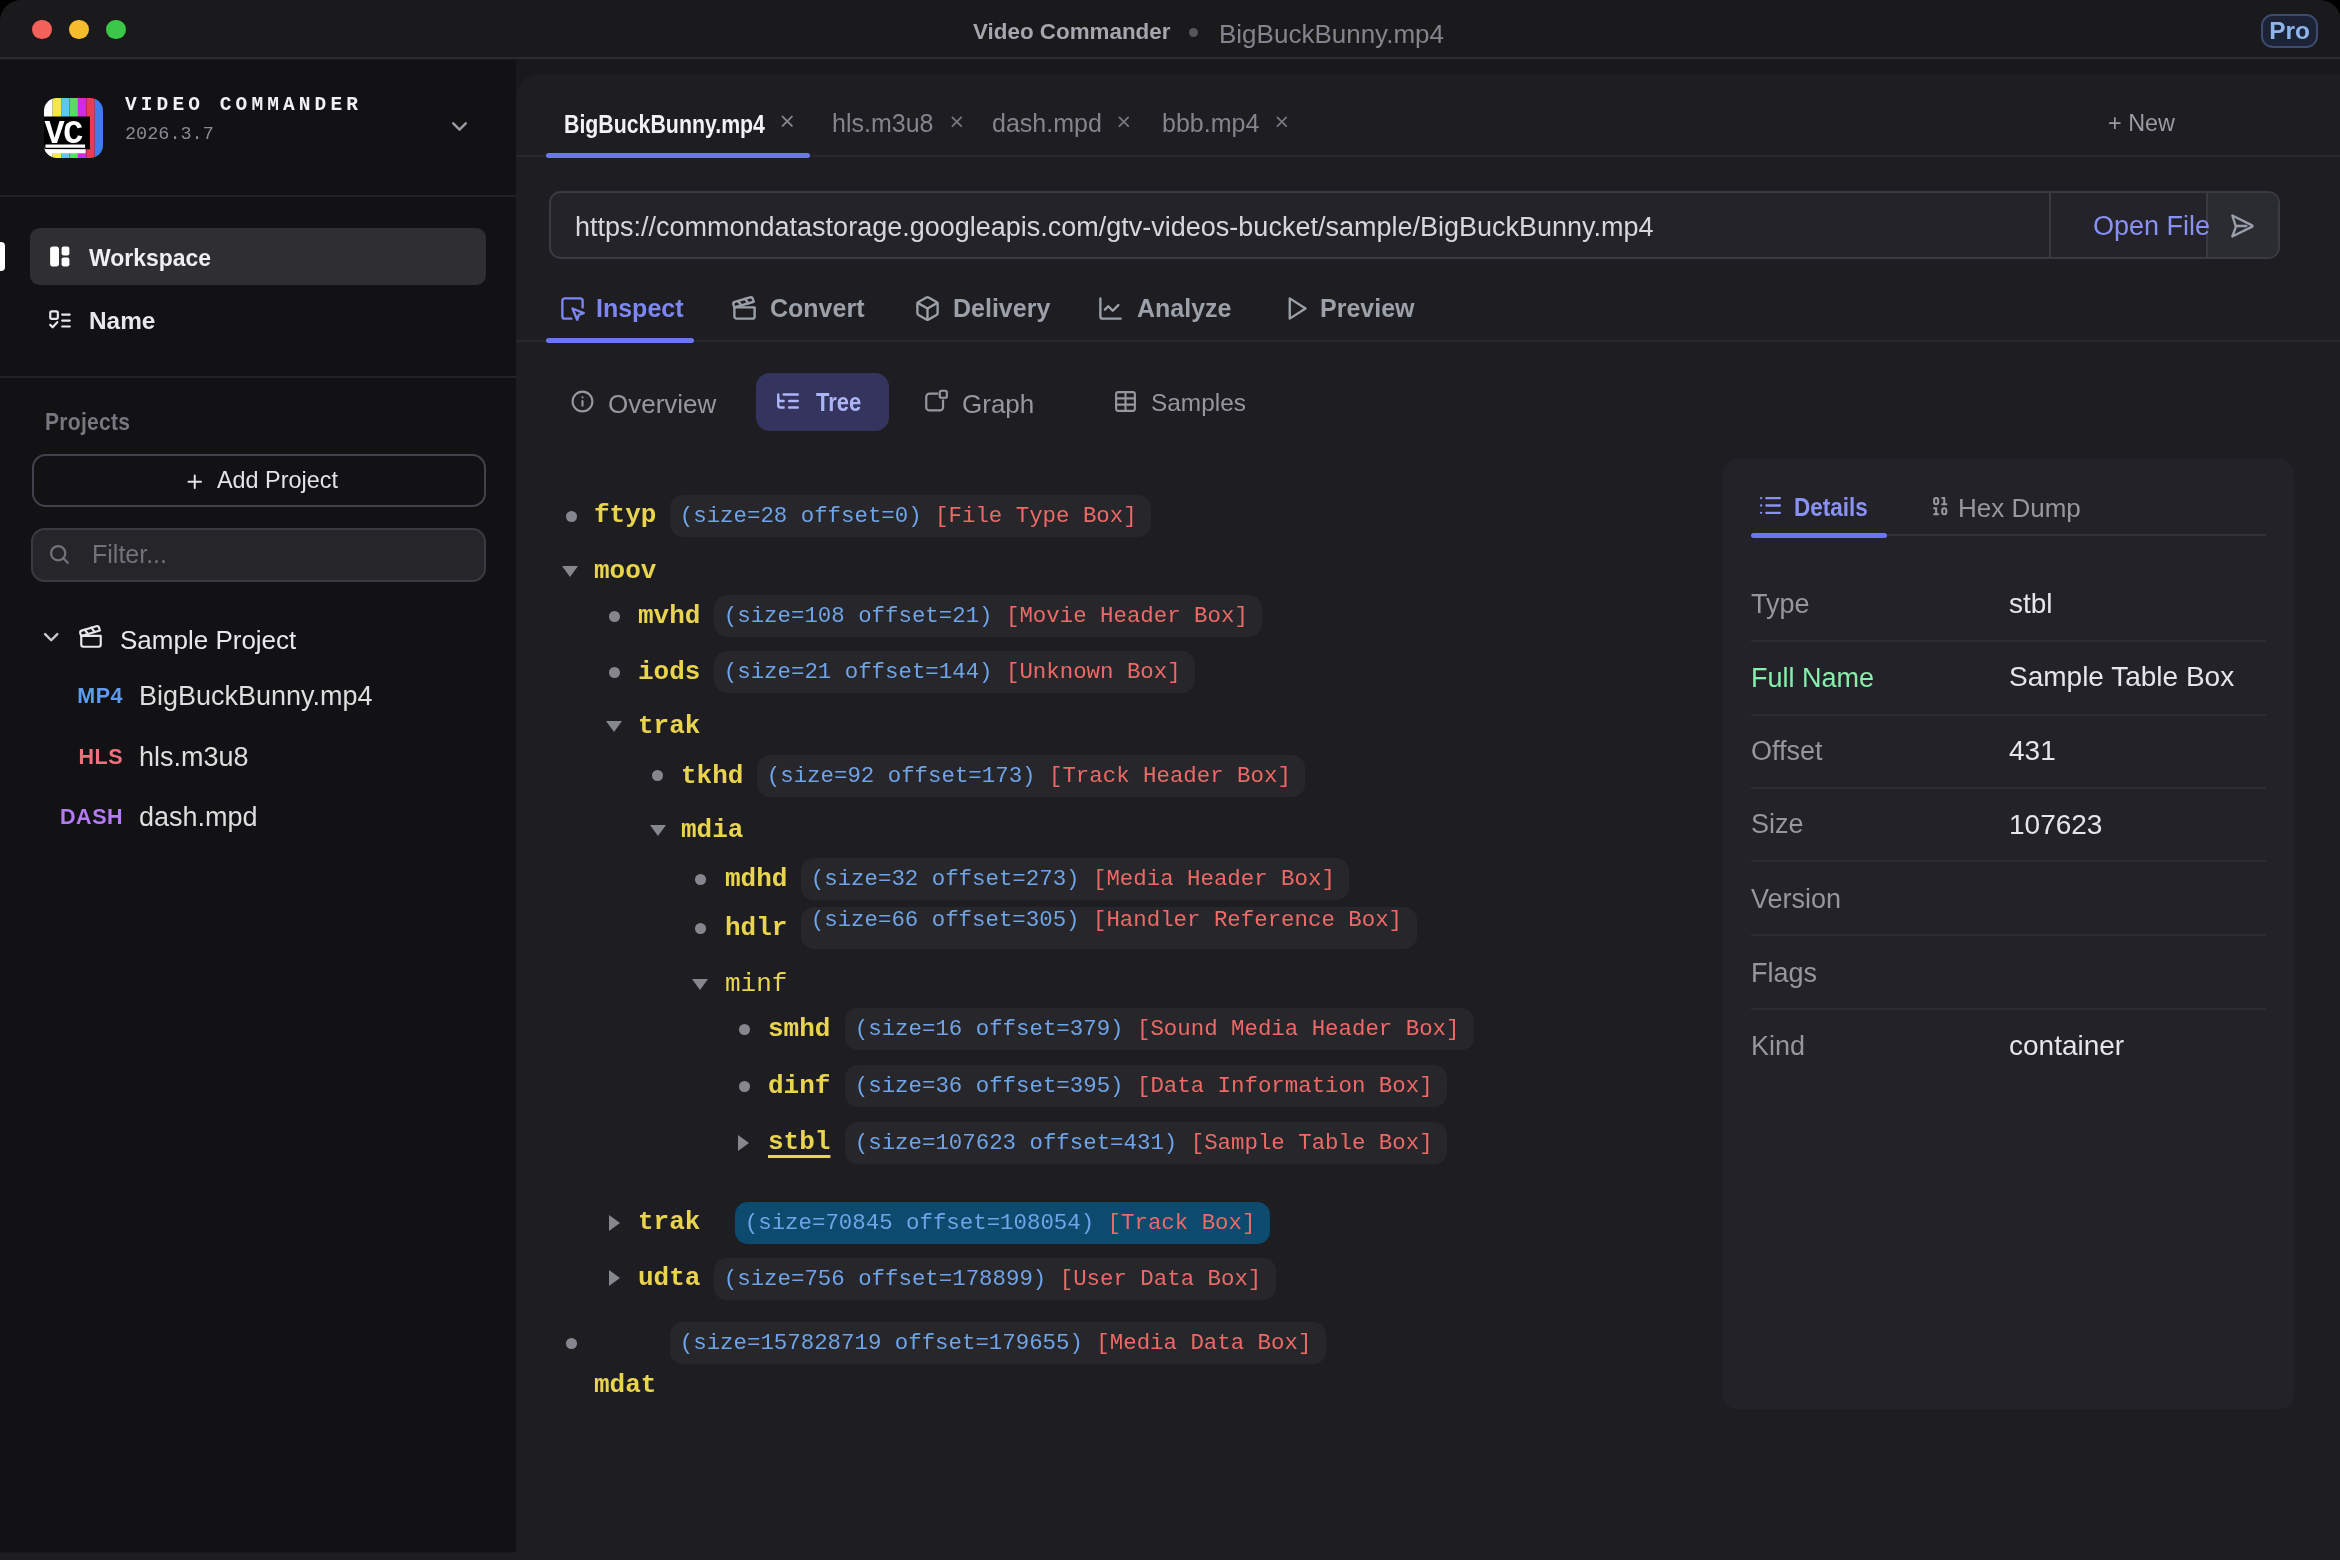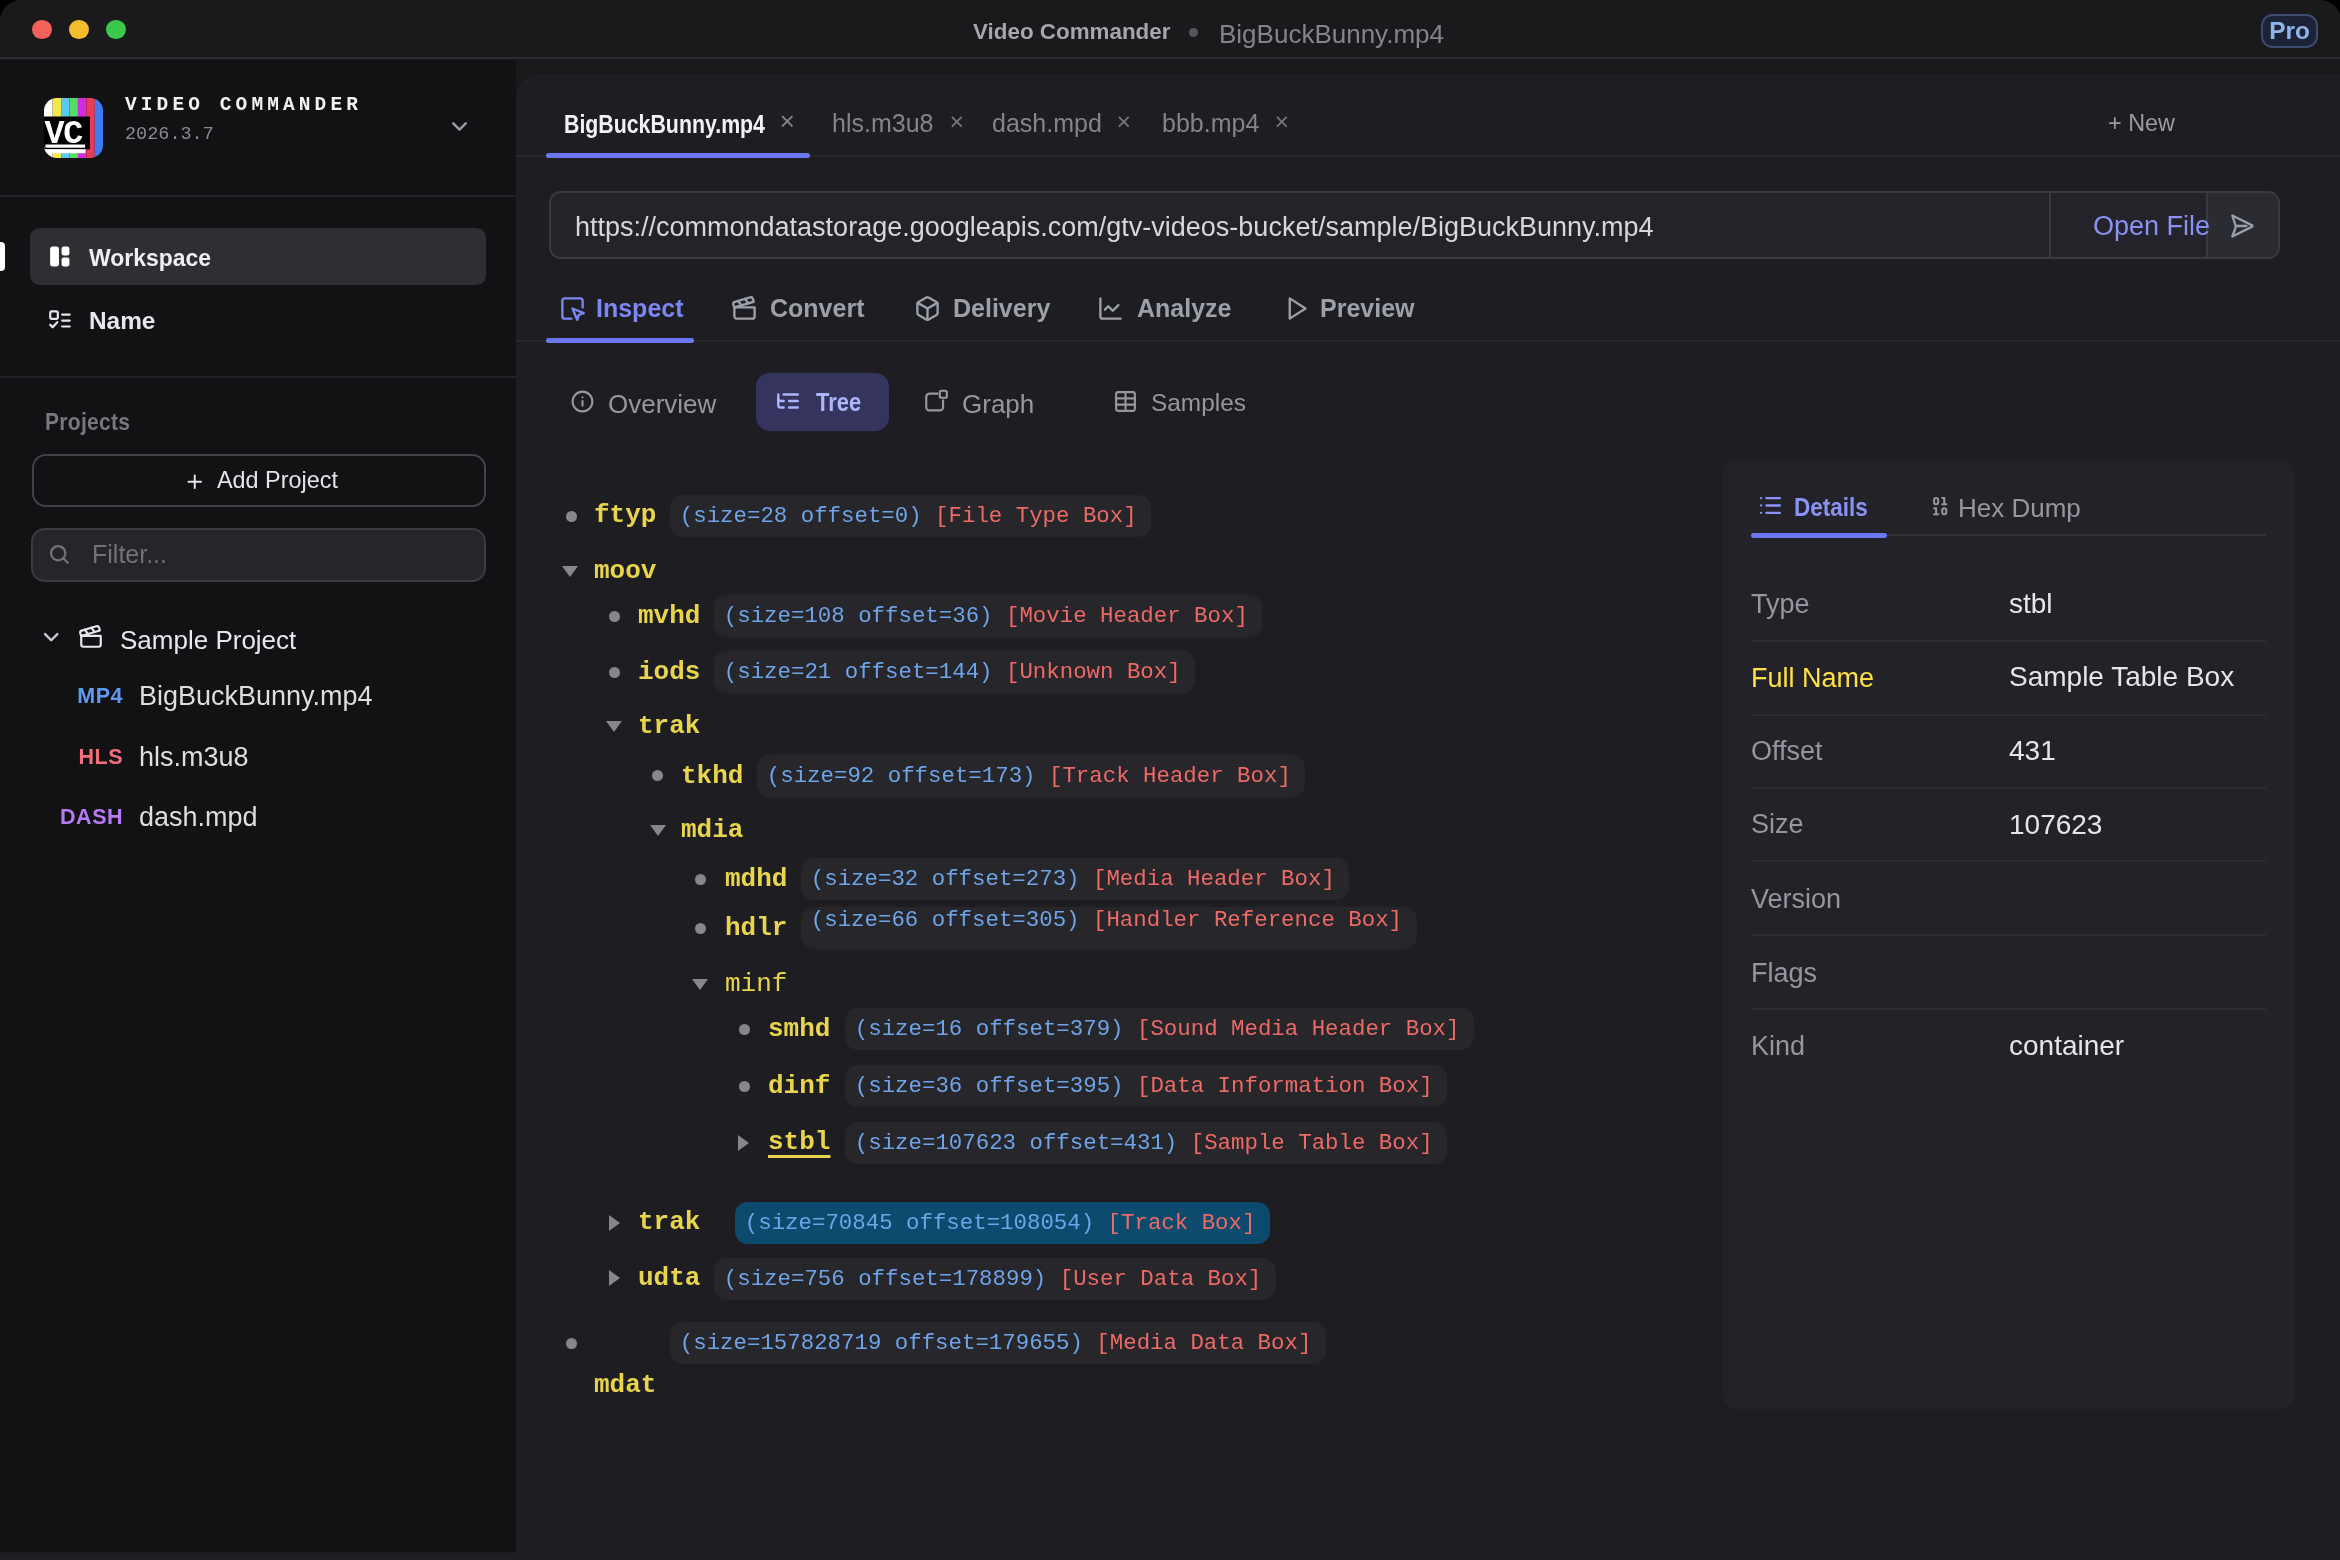--- a/index.html
+++ b/index.html
@@ -180,21 +180,21 @@
 <div class="abs mono" style="left:594px;top:500px;font-size:26px;font-weight:700;color:#e9d44e;">ftyp</div>
 <div class="abs" style="left:670px;top:495px;height:42px;background:#26262b;border-radius:12.7px;padding:0 14.6px 0 9.8px;display:flex;align-items:center">
       <span class="mono" style="font-size:22.4px;color:#6fa4e9;white-space:pre">(size=28 offset=0) </span>
       <span class="mono" style="font-size:22.4px;color:#ed6a66">[File Type Box]</span>
     </div>
 <div class="abs" style="left:562px;top:566px;width:0;height:0;border-left:8.3px solid transparent;border-right:8.3px solid transparent;border-top:11.7px solid #86868e"></div>
 <div class="abs mono" style="left:594px;top:556px;font-size:26px;font-weight:700;color:#e9d44e;">moov</div>
 <div class="abs" style="left:609px;top:611px;width:10.7px;height:10.7px;border-radius:50%;background:#86868e"></div>
 <div class="abs mono" style="left:638px;top:601px;font-size:26px;font-weight:700;color:#e9d44e;">mvhd</div>
 <div class="abs" style="left:714px;top:595px;height:42px;background:#26262b;border-radius:12.7px;padding:0 14.6px 0 9.8px;display:flex;align-items:center">
-      <span class="mono" style="font-size:22.4px;color:#6fa4e9;white-space:pre">(size=108 offset=36) </span>
+      <span class="mono" style="font-size:22.4px;color:#6fa4e9;white-space:pre">(size=108 offset=21) </span>
       <span class="mono" style="font-size:22.4px;color:#ed6a66">[Movie Header Box]</span>
     </div>
 <div class="abs" style="left:609px;top:667px;width:10.7px;height:10.7px;border-radius:50%;background:#86868e"></div>
 <div class="abs mono" style="left:638px;top:657px;font-size:26px;font-weight:700;color:#e9d44e;">iods</div>
 <div class="abs" style="left:714px;top:651px;height:42px;background:#26262b;border-radius:12.7px;padding:0 14.6px 0 9.8px;display:flex;align-items:center">
       <span class="mono" style="font-size:22.4px;color:#6fa4e9;white-space:pre">(size=21 offset=144) </span>
       <span class="mono" style="font-size:22.4px;color:#ed6a66">[Unknown Box]</span>
     </div>
 <div class="abs" style="left:606px;top:721px;width:0;height:0;border-left:8.3px solid transparent;border-right:8.3px solid transparent;border-top:11.7px solid #86868e"></div>
 <div class="abs mono" style="left:638px;top:711px;font-size:26px;font-weight:700;color:#e9d44e;">trak</div>
@@ -273,21 +273,21 @@
       <path d="M14 10h4"></path>
       <path d="M6 14h2v6"></path>
       <path d="M14 4h2v6"></path>
     </svg>
 <div class="abs" style="left:1958px;top:493px;font-size:26px;font-weight:500;color:#97979f">Hex Dump</div>
 <div class="abs" style="left:1751px;top:534px;width:515px;height:2px;background:#32323a"></div>
 <div class="abs" style="left:1751px;top:533px;width:136px;height:4.9px;border-radius:2.9px;background:#6b76f2"></div>
 <div class="abs" style="left:1751px;top:589px;font-size:27px;color:#96969e">Type</div>
 <div class="abs" style="left:2009px;top:588px;font-size:28px;font-weight:400;color:#e6e6ea">stbl</div>
 <div class="abs" style="left:1751px;top:640px;width:515px;height:1.5px;background:#2c2c33"></div>
-<div class="abs" style="left:1751px;top:663px;font-size:27px;color:#fde047">Full Name</div>
+<div class="abs" style="left:1751px;top:663px;font-size:27px;color:#86efac">Full Name</div>
 <div class="abs" style="left:2009px;top:661px;font-size:28px;font-weight:400;color:#e6e6ea">Sample Table Box</div>
 <div class="abs" style="left:1751px;top:714px;width:515px;height:1.5px;background:#2c2c33"></div>
 <div class="abs" style="left:1751px;top:736px;font-size:27px;color:#96969e">Offset</div>
 <div class="abs" style="left:2009px;top:735px;font-size:28px;font-weight:400;color:#e6e6ea">431</div>
 <div class="abs" style="left:1751px;top:787px;width:515px;height:1.5px;background:#2c2c33"></div>
 <div class="abs" style="left:1751px;top:809px;font-size:27px;color:#96969e">Size</div>
 <div class="abs" style="left:2009px;top:809px;font-size:28px;font-weight:400;color:#e6e6ea">107623</div>
 <div class="abs" style="left:1751px;top:860px;width:515px;height:1.5px;background:#2c2c33"></div>
 <div class="abs" style="left:1751px;top:884px;font-size:27px;color:#96969e">Version</div>
 <div class="abs" style="left:1751px;top:934px;width:515px;height:1.5px;background:#2c2c33"></div>

